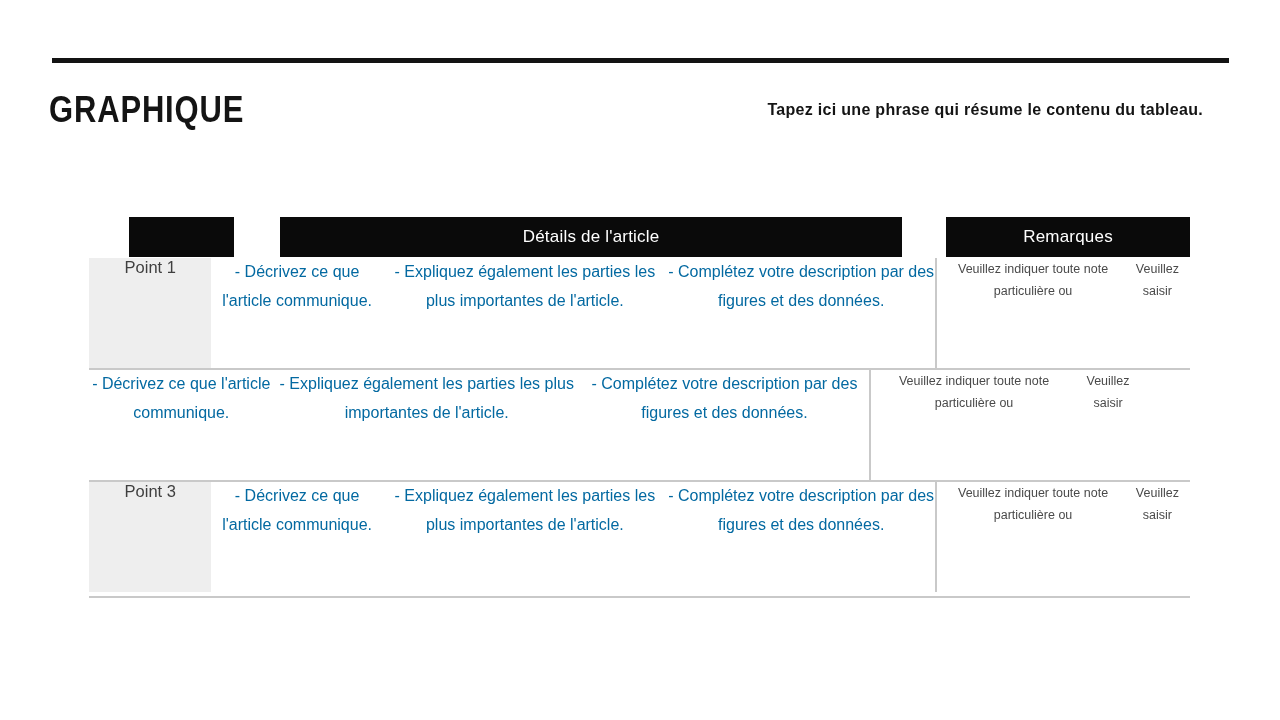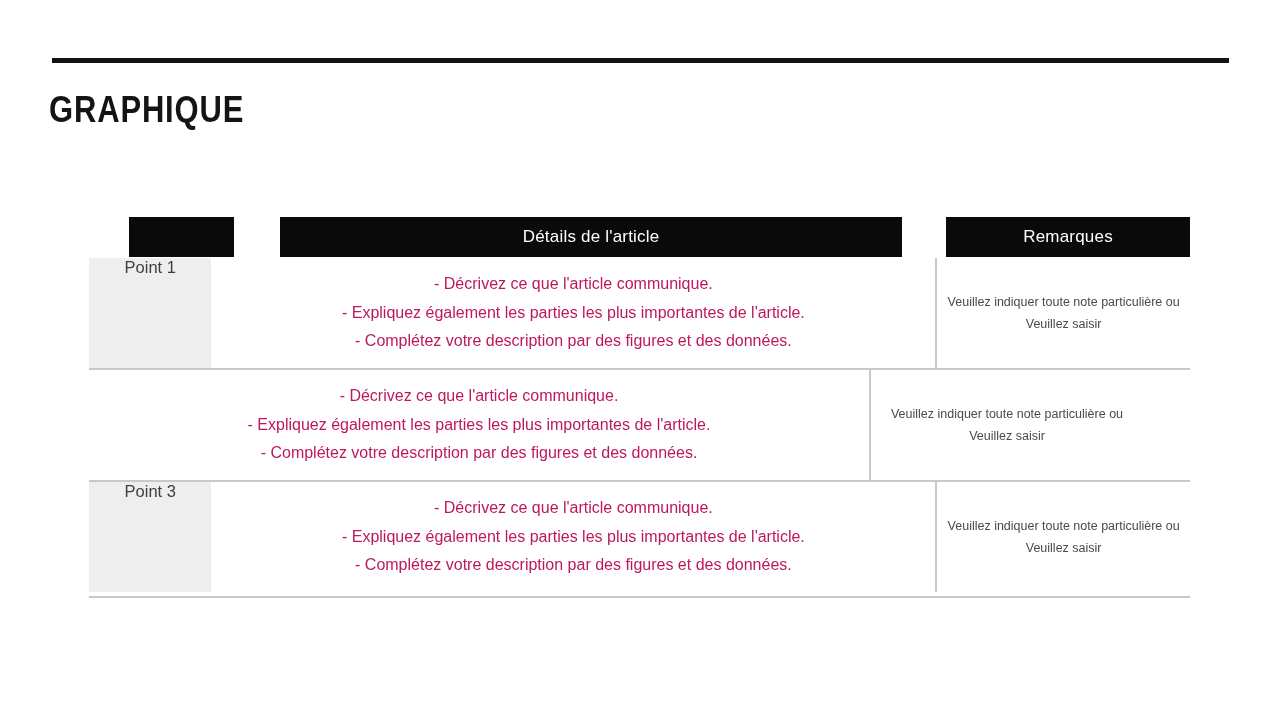--- a/index.html
+++ b/index.html
@@ -47,43 +47,44 @@
   .trow.first { margin-top: 1px; }
   .trow + .trow { border-top: 2px solid #c9c9c9; }
 
   .c1 {
     width: 132px; background: #eeeeee;
     display: flex; align-items: flex-start; justify-content: center;
     font-size: 16.5px; color: #3f3f3f;
   }
   .c2 {
     width: 780px;
-    display: flex; flex-direction: column; justify-content: center;
-    text-align: center; font-size: 16px; color: #be185d;
+    display: flex; justify-content: center;
+    text-align: center; font-size: 16px; color: #0369a1;
   }
   .c2 .dline { line-height: 28.5px; }
   .c3 {
     width: 274px; border-left: 2px solid #c9c9c9; box-sizing: border-box;
-    display: flex; flex-direction: column; justify-content: center;
+    display: flex; flex-direction: row; justify-content: center;
     text-align: center; font-size: 12.5px; color: #4a4a4a;
     padding: 0 2px;
   }
   .c3 .rline { line-height: 22px; }
 
   .bottom-rule { margin-top: 4px; border-top: 2px solid #c9c9c9; }
 </style>
 </head>
 <body>
 
 <div class="page">
 
   <div class="top-rule"></div>
 
   <h1 class="title">GRAPHIQUE</h1>
 
+  <div class="caption">Tapez ici une phrase qui résume le contenu du tableau.</div>
 
   <div class="table">
 
     <div class="thead">
       <div class="th th1"></div>
       <div class="th th2">Détails de l'article</div>
       <div class="th th3">Remarques</div>
     </div>
 
     <div class="trow first">

